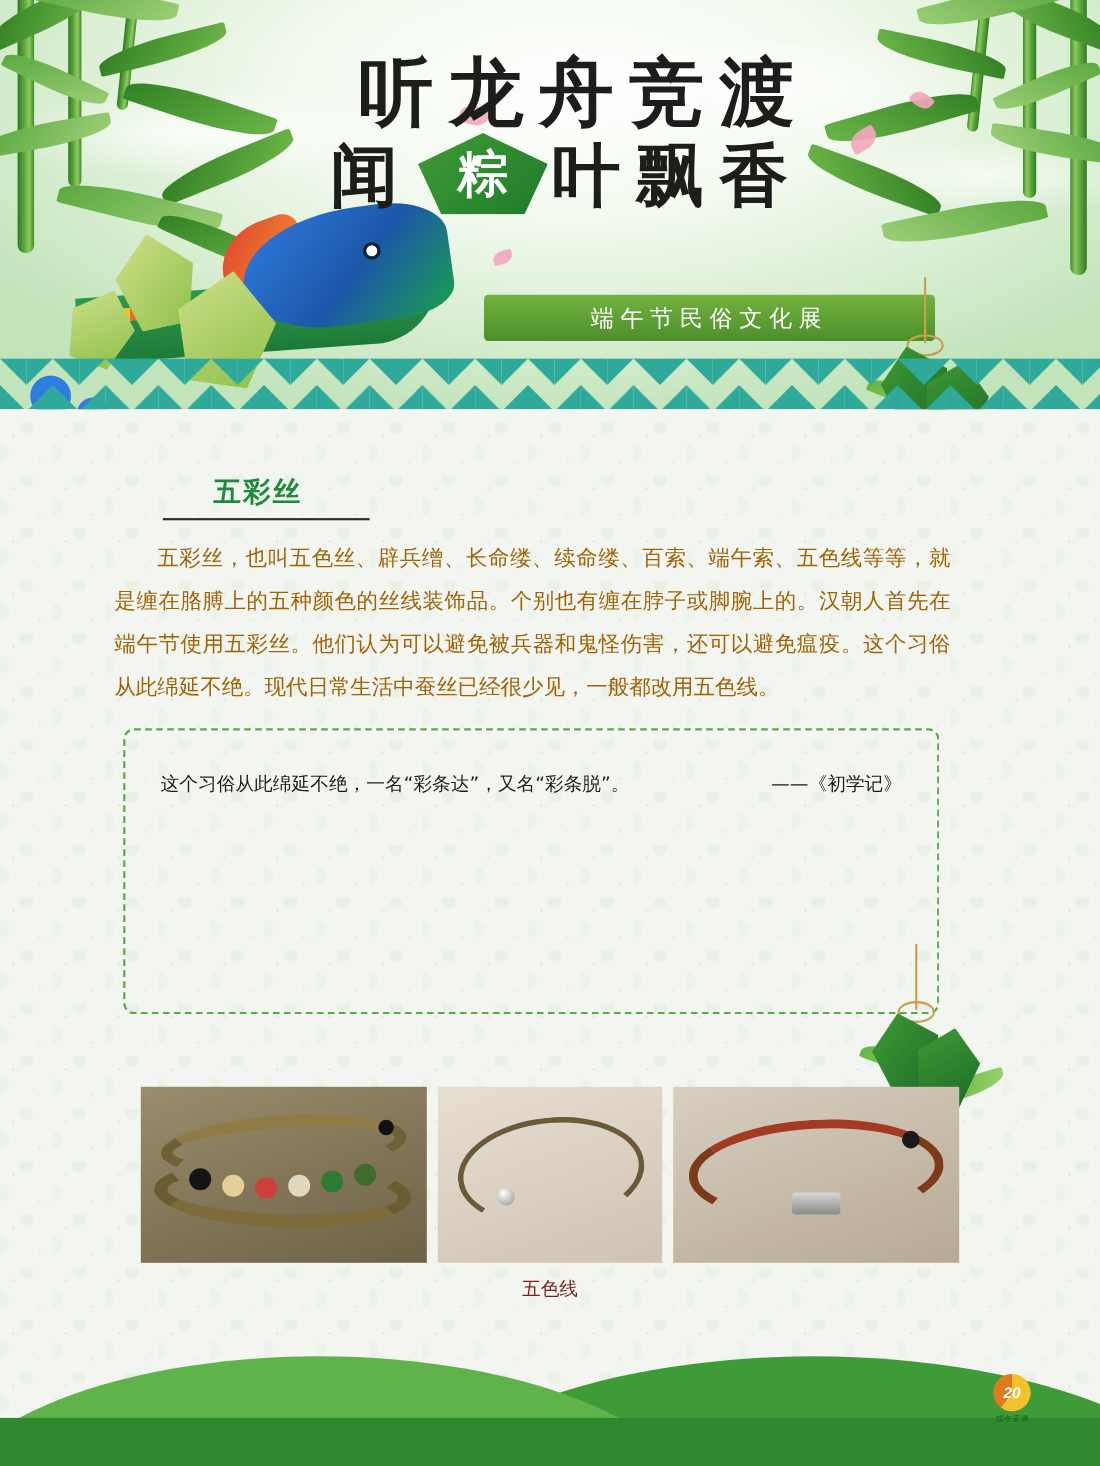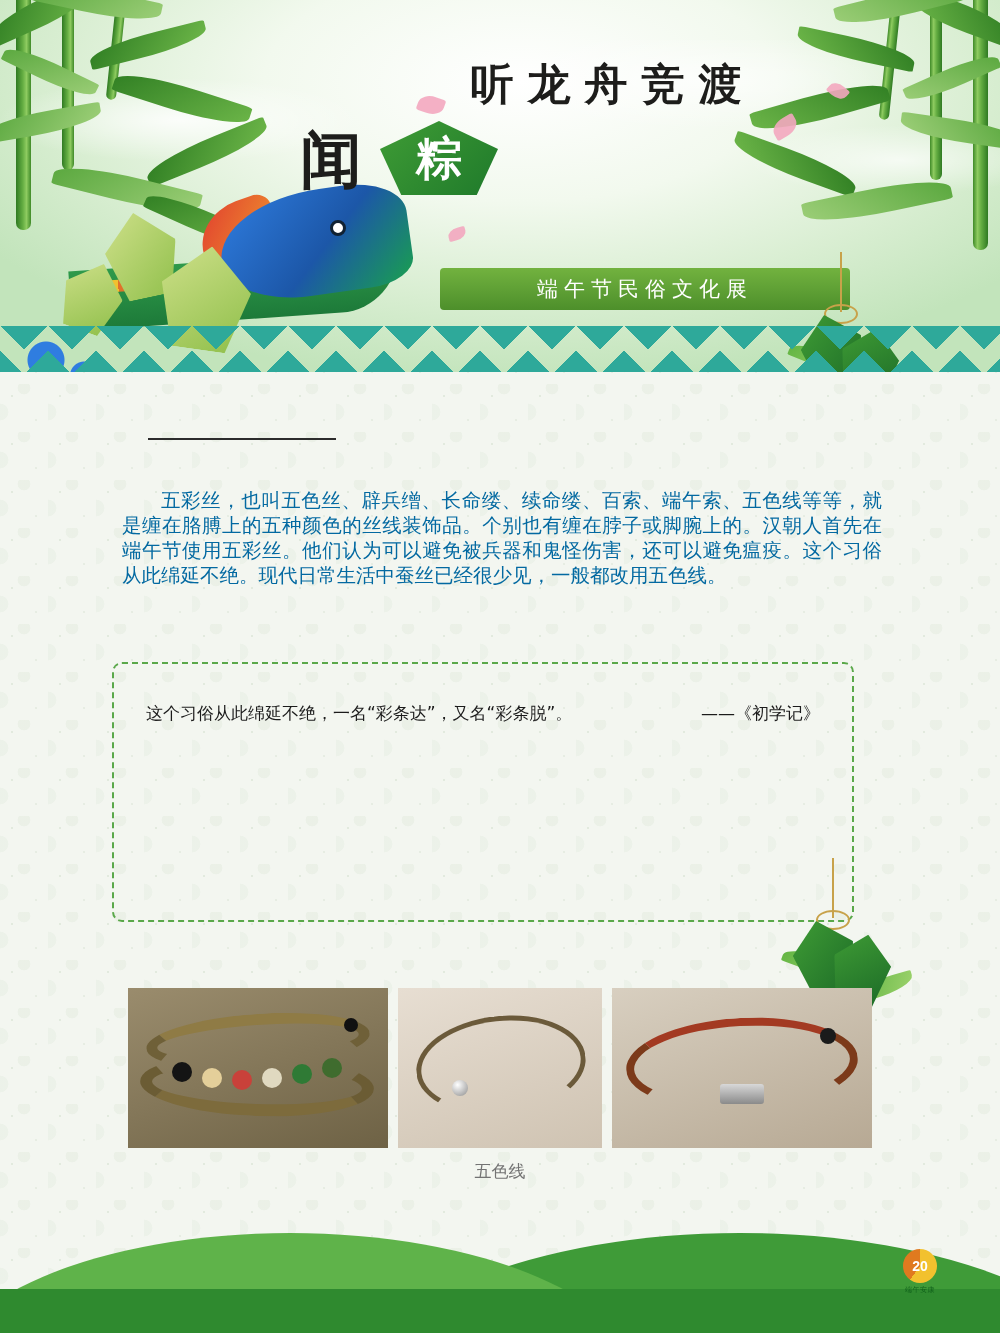--- a/index.html
+++ b/index.html
@@ -79,21 +79,21 @@
   .title-block {
     position: absolute; left: 300px; top: 48px; width: 600px; height: 200px;
   }
   .title-line1, .title-line2 {
     font-family: "DejaVu Serif", serif;
     font-weight: bold;
     color: #1d1d1b;
     letter-spacing: 14px;
     white-space: nowrap;
   }
-  .title-line1 { font-size: 43px; line-height: 72px; padding-left: 26px; text-align: center; }
+  .title-line1 { font-size: 68px; line-height: 72px; padding-left: 26px; }
   .title-line2 { font-size: 62px; line-height: 80px; padding-left: 0px; }
   .zongzi-badge {
     display: inline-block;
     position: relative;
     width: 118px; height: 74px;
     vertical-align: -14px;
     margin: 0 4px;
   }
   .zongzi-badge .shape {
     position: absolute; inset: 0;
@@ -195,22 +195,22 @@
   .section-title {
     color: #1f8a3b; font-size: 25px; font-weight: bold;
     letter-spacing: 2px; padding-left: 46px;
     font-family: "DejaVu Sans", sans-serif;
   }
   .title-rule {
     margin-top: 8px; width: 188px; height: 2px; background: #2c2c2c;
   }
 
   .body-text {
-    position: absolute; left: 122px; top: 488px; width: 760px;
-    font-size: 19.5px; line-height: 25px; color: #0369a1;
+    position: absolute; left: 104px; top: 488px; width: 760px;
+    font-size: 19.5px; line-height: 39px; color: #a16207;
     text-align: justify; text-indent: 2em;
     font-family: "DejaVu Sans", sans-serif;
   }
 
   .quote-box {
     position: absolute; left: 112px; top: 662px;
     width: 742px; height: 260px;
     border: 2px dashed #5aa84a;
     border-radius: 10px;
     padding: 34px 32px 0 32px;
@@ -271,21 +271,21 @@
   .p3 .charm {
     position: absolute; left: 108px; top: 96px; width: 44px; height: 20px;
     background: linear-gradient(180deg,#d8d8d8,#8a8a8a);
     border-radius: 3px;
   }
   .p3 .bead.black {
     left: 208px; top: 40px; width: 16px; height: 16px; background: #1b1b1b;
   }
   .img-caption {
     position: absolute; left: 128px; top: 1160px; width: 744px;
-    text-align: center; font-size: 17px; color: #737373;
+    text-align: center; font-size: 17px; color: #7f1d1d;
     font-family: Liberation Serif, serif;
   }
 
   
   .footer {
     position: absolute; left: 0; bottom: 0; width: 1000px; height: 110px;
   }
   .footer-hill1 {
     position: absolute; left: -60px; bottom: -50px; width: 700px; height: 150px;
     background: #5fb34a; border-radius: 50% 50% 0 0 / 100% 100% 0 0;
@@ -294,20 +294,21 @@
     position: absolute; right: -120px; bottom: -60px; width: 760px; height: 160px;
     background: #3f9b38; border-radius: 50% 50% 0 0 / 100% 100% 0 0;
   }
   .footer-base {
     position: absolute; left: 0; bottom: 0; width: 1000px; height: 44px;
     background: #2f8a2f;
   }
   .footer-logo {
     position: absolute; right: 52px; bottom: 40px; width: 56px; height: 44px;
     text-align: center;
+    font-style: italic;
   }
   .footer-logo .ring {
     width: 34px; height: 34px; margin: 0 auto;
     border-radius: 50%;
     background: conic-gradient(#f2c12e 0 60%, #e07a1f 60% 100%);
     display: flex; align-items: center; justify-content: center;
     color: #fff; font-size: 14px; font-weight: bold;
   }
   .footer-logo .lbl {
     font-size: 7px; color: #0f5f1a; margin-top: 2px; letter-spacing: .5px;
@@ -367,41 +368,42 @@
     </div>
 
     <div class="petal" style="left:418px; top:96px; transform:rotate(20deg);"></div>
     <div class="petal" style="left:772px; top:118px; transform:rotate(-30deg);"></div>
     <div class="petal" style="left:828px; top:84px; transform:rotate(40deg); width:20px; height:14px;"></div>
     <div class="petal" style="left:448px; top:228px; transform:rotate(-15deg); width:18px; height:12px;"></div>
 
     <div class="title-block">
       <div class="title-line1">听龙舟竞渡</div>
       <div class="title-line2">
-        <span>闻</span><span class="zongzi-badge"><span class="shape"></span><span class="ch">粽</span></span>
+        <span>闻</span><span class="zongzi-badge"><span class="shape"></span><span class="ch">粽</span></span><span>叶飘香</span>
       </div>
     </div>
 
     <div class="subtitle-bar">
       <span>端午节民俗文化展</span>
     </div>
 
     <div class="hang" style="left:800px; top:252px; width:120px; height:160px;">
       <div class="string"></div>
       <div class="bow"></div>
       <div class="lf" style="left:-12px; top:98px; width:70px; height:18px; transform:rotate(22deg);"></div>
       <div class="lf" style="left:62px; top:124px; width:66px; height:18px; transform:rotate(-18deg);"></div>
       <div class="z1"></div>
       <div class="z2"></div>
     </div>
 
     <div class="zigzag"></div>
   </div>
 
   <div class="section-title-wrap">
+    <div class="section-title">五彩丝</div>
     <div class="title-rule"></div>
   </div>
 
   <p class="body-text">五彩丝，也叫五色丝、辟兵缯、长命缕、续命缕、百索、端午索、五色线等等，就是缠在胳膊上的五种颜色的丝线装饰品。个别也有缠在脖子或脚腕上的。汉朝人首先在端午节使用五彩丝。他们认为可以避免被兵器和鬼怪伤害，还可以避免瘟疫。这个习俗从此绵延不绝。现代日常生活中蚕丝已经很少见，一般都改用五色线。</p>
 
   <div class="quote-box">
     <div class="quote-p">
       <span class="quote-inline-src">——《初学记》</span>
       <span>这个习俗从此绵延不绝，一名“彩条达”，又名“彩条脱”。</span>
     </div>

